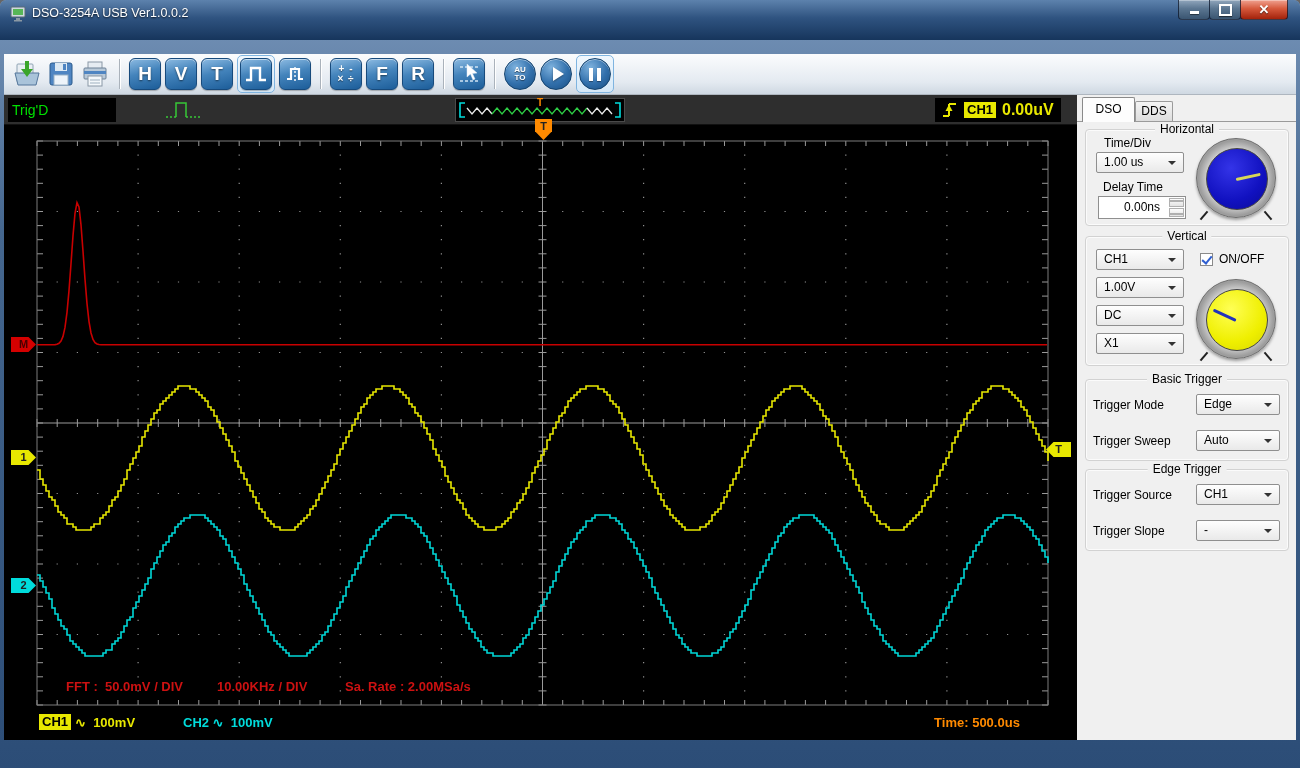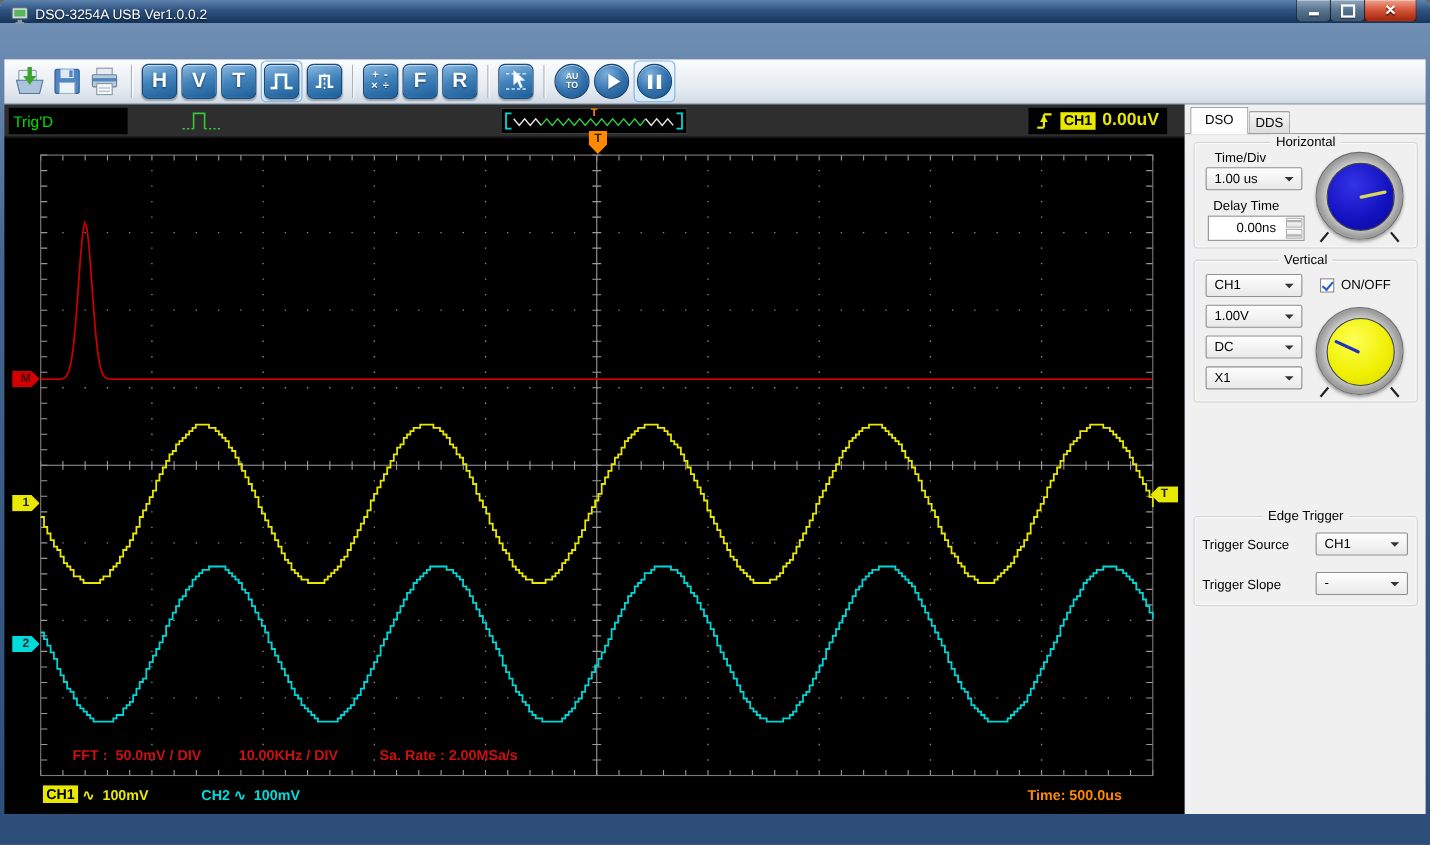--- a/index.html
+++ b/index.html
@@ -1,18 +1,18 @@
 <!DOCTYPE html>
 <html><head>
 <meta charset="utf-8">
 <style>
   html,body{margin:0;padding:0;background:#666;font-family:"Liberation Sans",sans-serif;}
   .window{position:relative;width:1300px;height:768px;background:linear-gradient(180deg,#7593b8 0%,#45678f 30%,#2c4d77 100%);border-radius:6px 6px 0 0;overflow:hidden;}
   
-  .titlebar{position:absolute;left:0;top:0;width:1300px;height:21px;background:linear-gradient(180deg,#5d82ad 0%,#2f5380 45%,#16355c 100%);border-radius:6px 6px 0 0;}
+  .titlebar{position:absolute;left:0;top:0;width:1300px;height:40px;background:linear-gradient(180deg,#5d82ad 0%,#2f5380 45%,#16355c 100%);border-radius:6px 6px 0 0;}
   .app-icon{position:absolute;left:10px;top:6px;width:16px;height:16px;}
   .title-text{position:absolute;left:32px;top:6px;color:#fff;font-size:12.5px;text-shadow:0 1px 2px rgba(0,0,0,.8);white-space:pre;}
   .winbtns{position:absolute;top:0;right:12px;display:flex;}
   .winbtn{height:19px;border:1px solid rgba(10,20,40,.75);border-top:none;border-radius:0 0 4px 4px;margin-left:-1px;display:flex;align-items:center;justify-content:center;box-shadow:inset 0 1px 0 rgba(255,255,255,.35);}
   .winbtn.min,.winbtn.max{width:30px;background:linear-gradient(180deg,#91a7bd 0%,#5b7691 45%,#3a5571 100%);}
   .winbtn.close{width:46px;background:linear-gradient(180deg,#f0a290 0%,#d6593c 45%,#a3220b 100%);}
   .glyph-min{width:9px;height:3px;background:#fff;box-shadow:0 1px 1px rgba(0,0,0,.5);margin-top:6px;}
   .glyph-max{width:9px;height:8px;border:2px solid #fff;box-shadow:0 1px 1px rgba(0,0,0,.5);}
   .glyph-close{color:#fff;font-size:13px;font-weight:bold;text-shadow:0 1px 1px rgba(0,0,0,.6);line-height:17px;}
   
@@ -291,20 +291,27 @@
         <div class="checkbox checked" id="onoff-check" style="left:114px;top:16px;"></div>
         <span class="lbl" style="left:133px;top:15px;">ON/OFF</span>
         <div class="knob" style="left:110px;top:42px;">
           <div class="knob-inner knob-yellow"></div>
           <div class="knob-ptr" style="width:25px;background:#2233bb;transform:rotate(-155deg);"></div>
           <div class="knob-leg leg-l"></div>
           <div class="knob-leg leg-r"></div>
         </div>
       </div>
 
+      <div class="group" style="left:8px;top:257px;width:202px;height:80px;">
+        <span class="group-label">Basic Trigger</span>
+        <span class="lbl" style="left:7px;top:18px;">Trigger Mode</span>
+        <div class="combo" style="left:110px;top:14px;width:84px;">Edge</div>
+        <span class="lbl" style="left:7px;top:54px;">Trigger Sweep</span>
+        <div class="combo" style="left:110px;top:50px;width:84px;">Auto</div>
+      </div>
 
       <div class="group" style="left:8px;top:347px;width:202px;height:80px;">
         <span class="group-label">Edge Trigger</span>
         <span class="lbl" style="left:7px;top:18px;">Trigger Source</span>
         <div class="combo" style="left:110px;top:14px;width:84px;">CH1</div>
         <span class="lbl" style="left:7px;top:54px;">Trigger Slope</span>
         <div class="combo" style="left:110px;top:50px;width:84px;">-</div>
       </div>
 
     </div>

